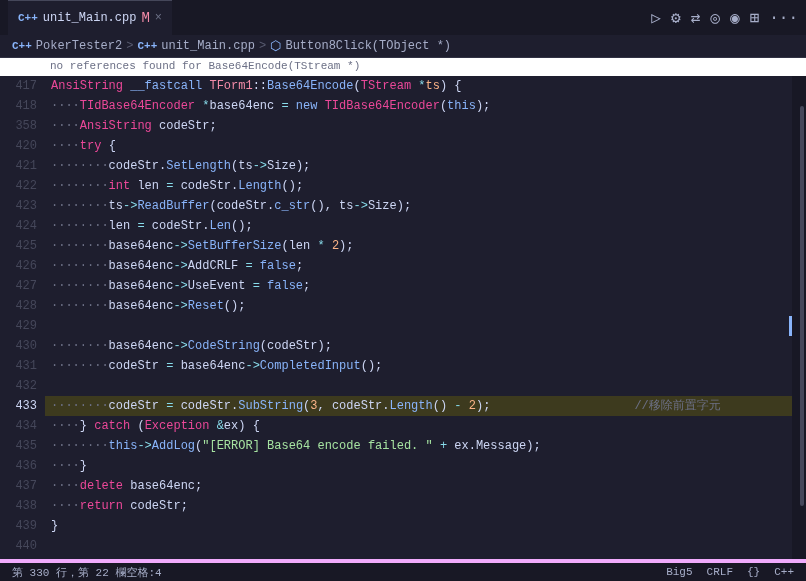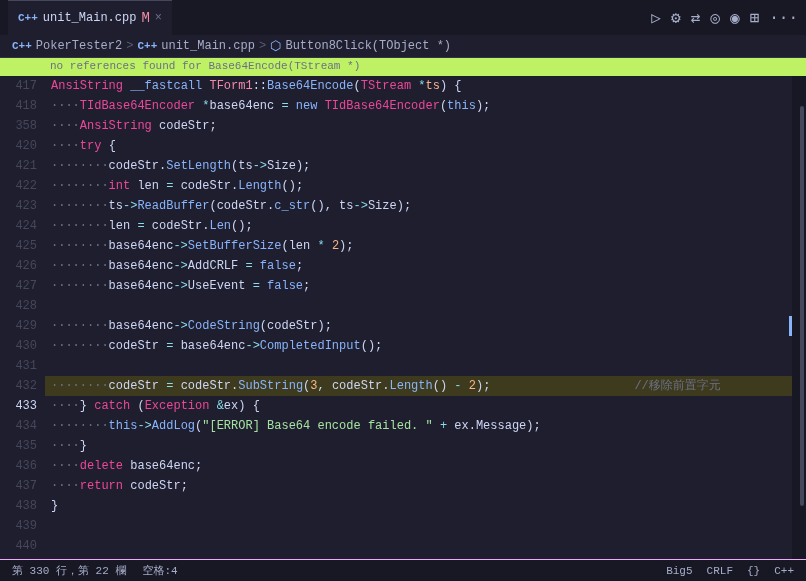--- a/index.html
+++ b/index.html
@@ -78,21 +78,21 @@
       font-size: 12px;
       color: #a6adc8;
       flex-shrink: 0;
       border-bottom: 1px solid #313244;
     }
     .breadcrumb .sep { color: #585b70; }
     .breadcrumb .bc-icon { color: #89b4fa; font-size: 11px; font-weight: bold; }
 
     
     .no-ref-bar {
-      background: #bef264;
+      background: #ffffff;
       padding: 2px 12px 4px 50px;
       font-size: 11px;
       color: #6c7086;
       flex-shrink: 0;
     }
 
     
     .editor {
       display: flex;
       flex: 1;
@@ -170,22 +170,22 @@
     
     .status-bar {
       background: #181825;
       display: flex;
       align-items: center;
       padding: 0 12px;
       height: 22px;
       flex-shrink: 0;
       font-size: 11px;
       color: #a6adc8;
-      gap: 16px;
-      border-top: 1px solid #f0abfc;
+      gap: 0;
+      border-top: 4px solid #f0abfc;
     }
     .status-bar .status-right {
       margin-left: auto;
       display: flex;
       gap: 14px;
     }
 
     
     .blue-indicator {
       position: absolute;
@@ -287,20 +287,21 @@
     <div class="code-line"><span style="color:#6c7086">········</span><span class="var">ts</span><span class="arrow">-&gt;</span><span class="fn">ReadBuffer</span><span class="punct">(</span><span class="var">codeStr</span><span class="punct">.</span><span class="fn">c_str</span><span class="punct">(),</span> <span class="var">ts</span><span class="arrow">-&gt;</span><span class="var">Size</span><span class="punct">);</span></div>
 
     <div class="code-line"><span style="color:#6c7086">········</span><span class="var">len</span> <span class="op">=</span> <span class="var">codeStr</span><span class="punct">.</span><span class="fn">Len</span><span class="punct">();</span></div>
 
     <div class="code-line"><span style="color:#6c7086">········</span><span class="var">base64enc</span><span class="arrow">-&gt;</span><span class="fn">SetBufferSize</span><span class="punct">(</span><span class="var">len</span> <span class="op">*</span> <span class="num">2</span><span class="punct">);</span></div>
 
     <div class="code-line"><span style="color:#6c7086">········</span><span class="var">base64enc</span><span class="arrow">-&gt;</span><span class="var">AddCRLF</span> <span class="op">=</span> <span class="kw2">false</span><span class="punct">;</span></div>
 
     <div class="code-line"><span style="color:#6c7086">········</span><span class="var">base64enc</span><span class="arrow">-&gt;</span><span class="var">UseEvent</span> <span class="op">=</span> <span class="kw2">false</span><span class="punct">;</span></div>
 
+    <div class="code-line"><span style="color:#6c7086">········</span><span class="var">base64enc</span><span class="arrow">-&gt;</span><span class="fn">Reset</span><span class="punct">();</span></div>
 
     <div class="code-line"></div>
 
     <div class="code-line"><span style="color:#6c7086">········</span><span class="var">base64enc</span><span class="arrow">-&gt;</span><span class="fn">CodeString</span><span class="punct">(</span><span class="var">codeStr</span><span class="punct">);</span></div>
 
     <div class="code-line"><span style="color:#6c7086">········</span><span class="var">codeStr</span> <span class="op">=</span> <span class="var">base64enc</span><span class="arrow">-&gt;</span><span class="fn">CompletedInput</span><span class="punct">();</span></div>
 
     <div class="code-line"></div>
 
     <div class="code-line yellow-highlight"><span style="color:#6c7086">········</span><span class="var">codeStr</span> <span class="op">=</span> <span class="var">codeStr</span><span class="punct">.</span><span class="fn">SubString</span><span class="punct">(</span><span class="num">3</span><span class="punct">,</span> <span class="var">codeStr</span><span class="punct">.</span><span class="fn">Length</span><span class="punct">()</span> <span class="op">-</span> <span class="num">2</span><span class="punct">);</span><span style="color:#6c7086">                    //移除前置字元</span></div>

